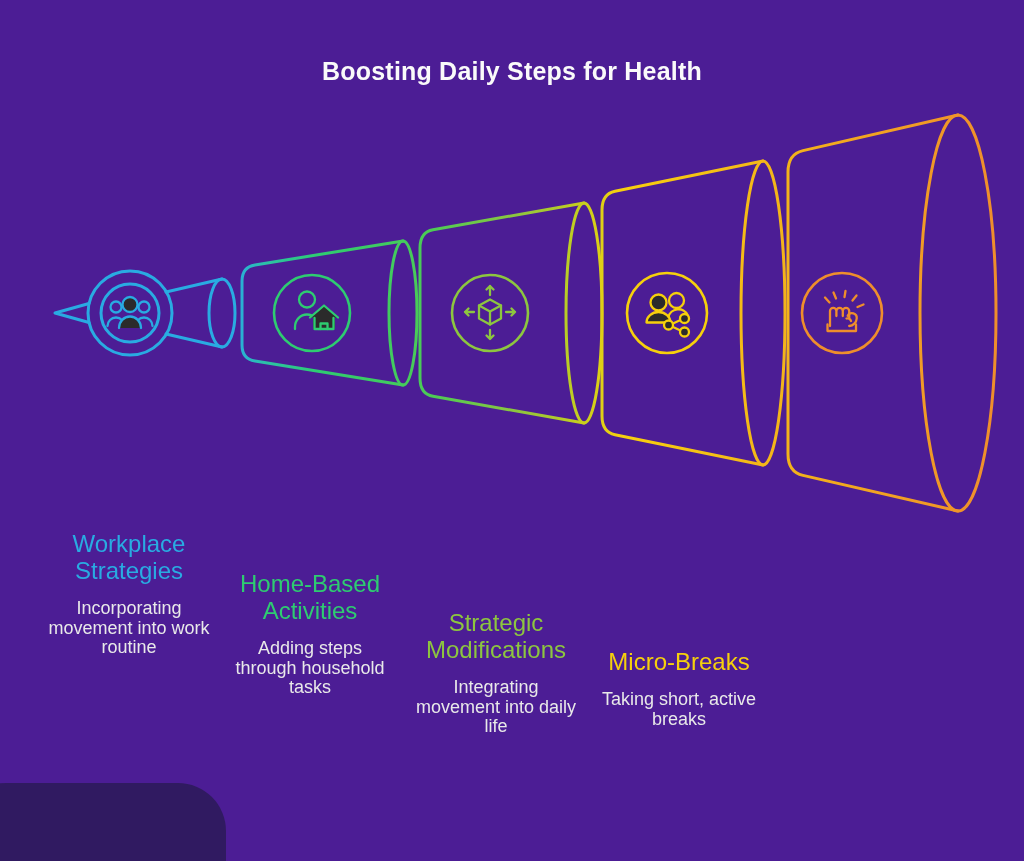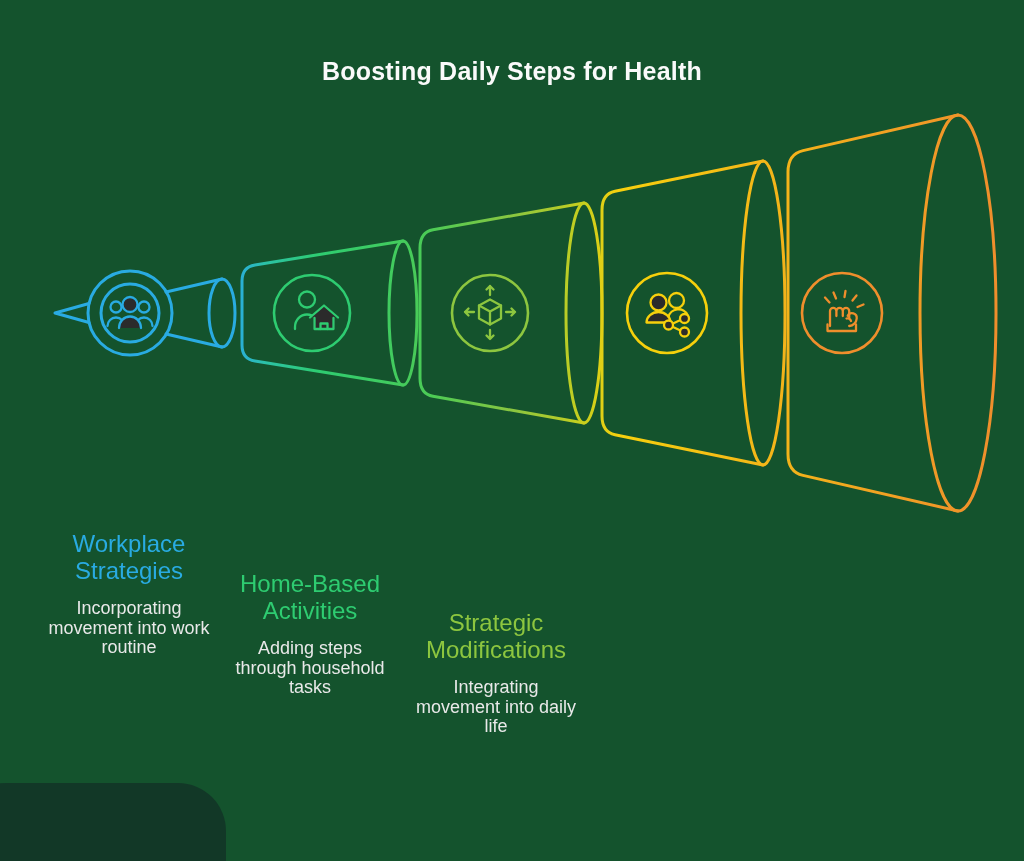--- a/index.html
+++ b/index.html
@@ -10,21 +10,21 @@
   .funnel-svg{position:absolute;top:0;left:0;}
   .label-block{position:absolute;width:220px;text-align:center;}
   .heading{font-size:24px;line-height:27px;font-weight:normal;white-space:pre-line;margin:9px;}
   .desc{font-size:18px;line-height:19.5px;white-space:pre-line;margin:15px 0 0 0;}
   .corner-blob{position:absolute;left:-42px;top:783px;width:268px;height:130px;
     background:rgba(16,24,33,0.45);border-radius:48px;}
 </style>
 </head>
 <body>
 
-<div class="canvas" style="background-color: #14532d;">
+<div class="canvas" style="background-color: #4c1d95;">
 
   <h1 class="page-title" style="color: rgb(250, 250, 250);">Boosting Daily Steps for Health</h1>
 
   <svg class="funnel-svg" width="1024" height="861" viewBox="0 0 1024 861">
     <defs>
       <linearGradient id="funnelGrad" gradientUnits="userSpaceOnUse" x1="55" y1="313" x2="996" y2="313">
         <stop offset="0" stop-color="#29ABE2"></stop>
         <stop offset="0.19" stop-color="#29ABE2"></stop>
         <stop offset="0.225" stop-color="#2CC2A5"></stop>
         <stop offset="0.28" stop-color="#2ECC71"></stop>
@@ -136,16 +136,21 @@
   </div>
 
   <div class="label-block" style="left:386px;top:600px;">
     <div class="heading" style="color: rgb(141, 198, 63);">Strategic
 Modifications</div>
     <p class="desc" style="color: rgb(233, 233, 233);">Integrating
 movement into daily
 life</p>
   </div>
 
+  <div class="label-block" style="left:569px;top:639px;">
+    <div class="heading" style="color: rgb(246, 208, 12);">Micro-Breaks</div>
+    <p class="desc" style="color: rgb(233, 233, 233);">Taking short, active
+breaks</p>
+  </div>
 
 
   <div class="corner-blob"></div>
 </div>
 
 </body></html>

